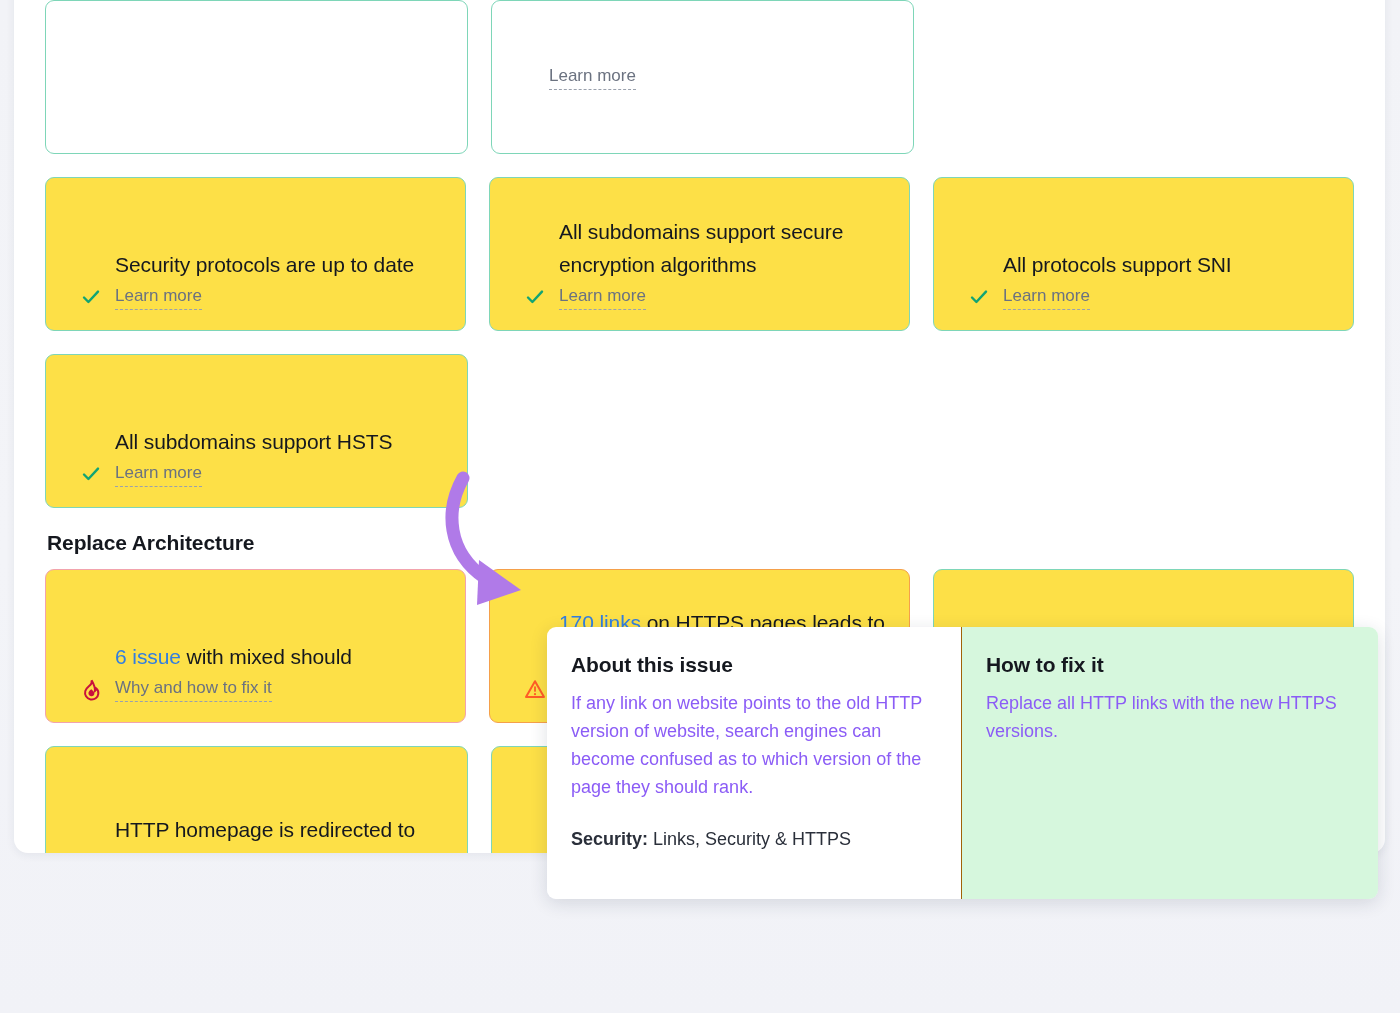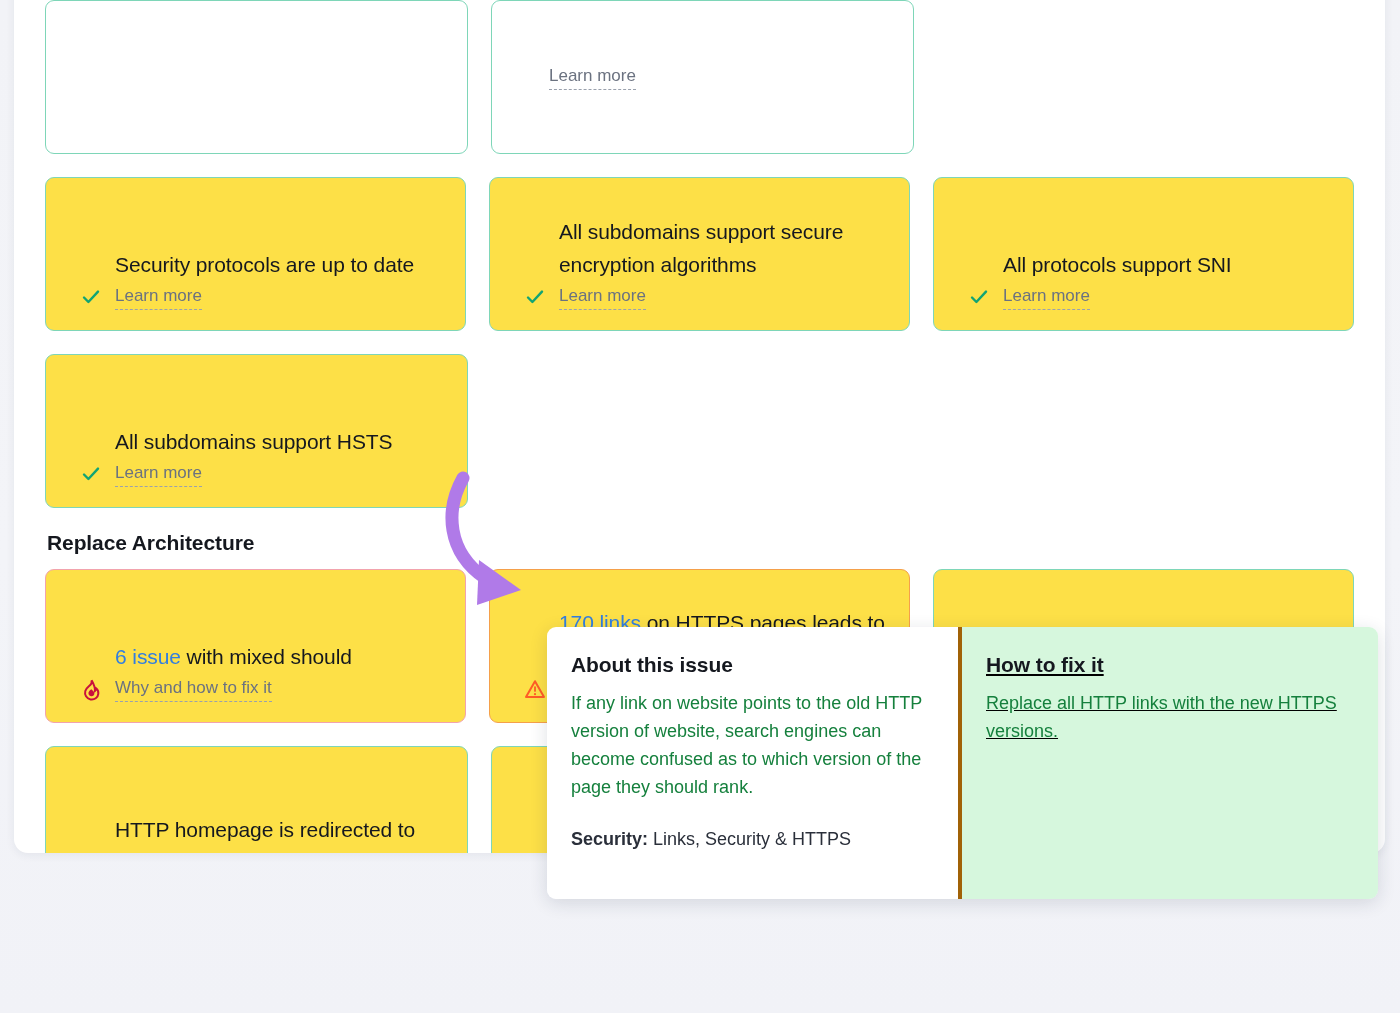--- a/index.html
+++ b/index.html
@@ -158,41 +158,40 @@
     z-index: 50;
   }
 
   .popup-col {
     padding: 26px 24px 24px 24px;
   }
 
   .popup-about {
     width: 415px;
     background: #ffffff;
-    border-right: 4px solid #a16207;
+    border-right: 1px solid #a16207;
   }
 
   .popup-fix {
     width: 416px;
     background: #d6f7dd;
-    text-decoration: underline;
   }
 
   .popup-heading {
     font-size: 21px;
     font-weight: bold;
     color: #15181f;
     margin-bottom: 12px;
     letter-spacing: -0.1px;
   }
 
   .popup-text {
     font-size: 18px;
     line-height: 28px;
-    color: #15803d;
+    color: #8b5cf6;
   }
 
   .popup-category {
     margin-top: 24px;
     font-size: 18px;
     line-height: 28px;
     color: #2a2f3a;
   }
   .popup-category b { font-weight: bold; }
 </style>

